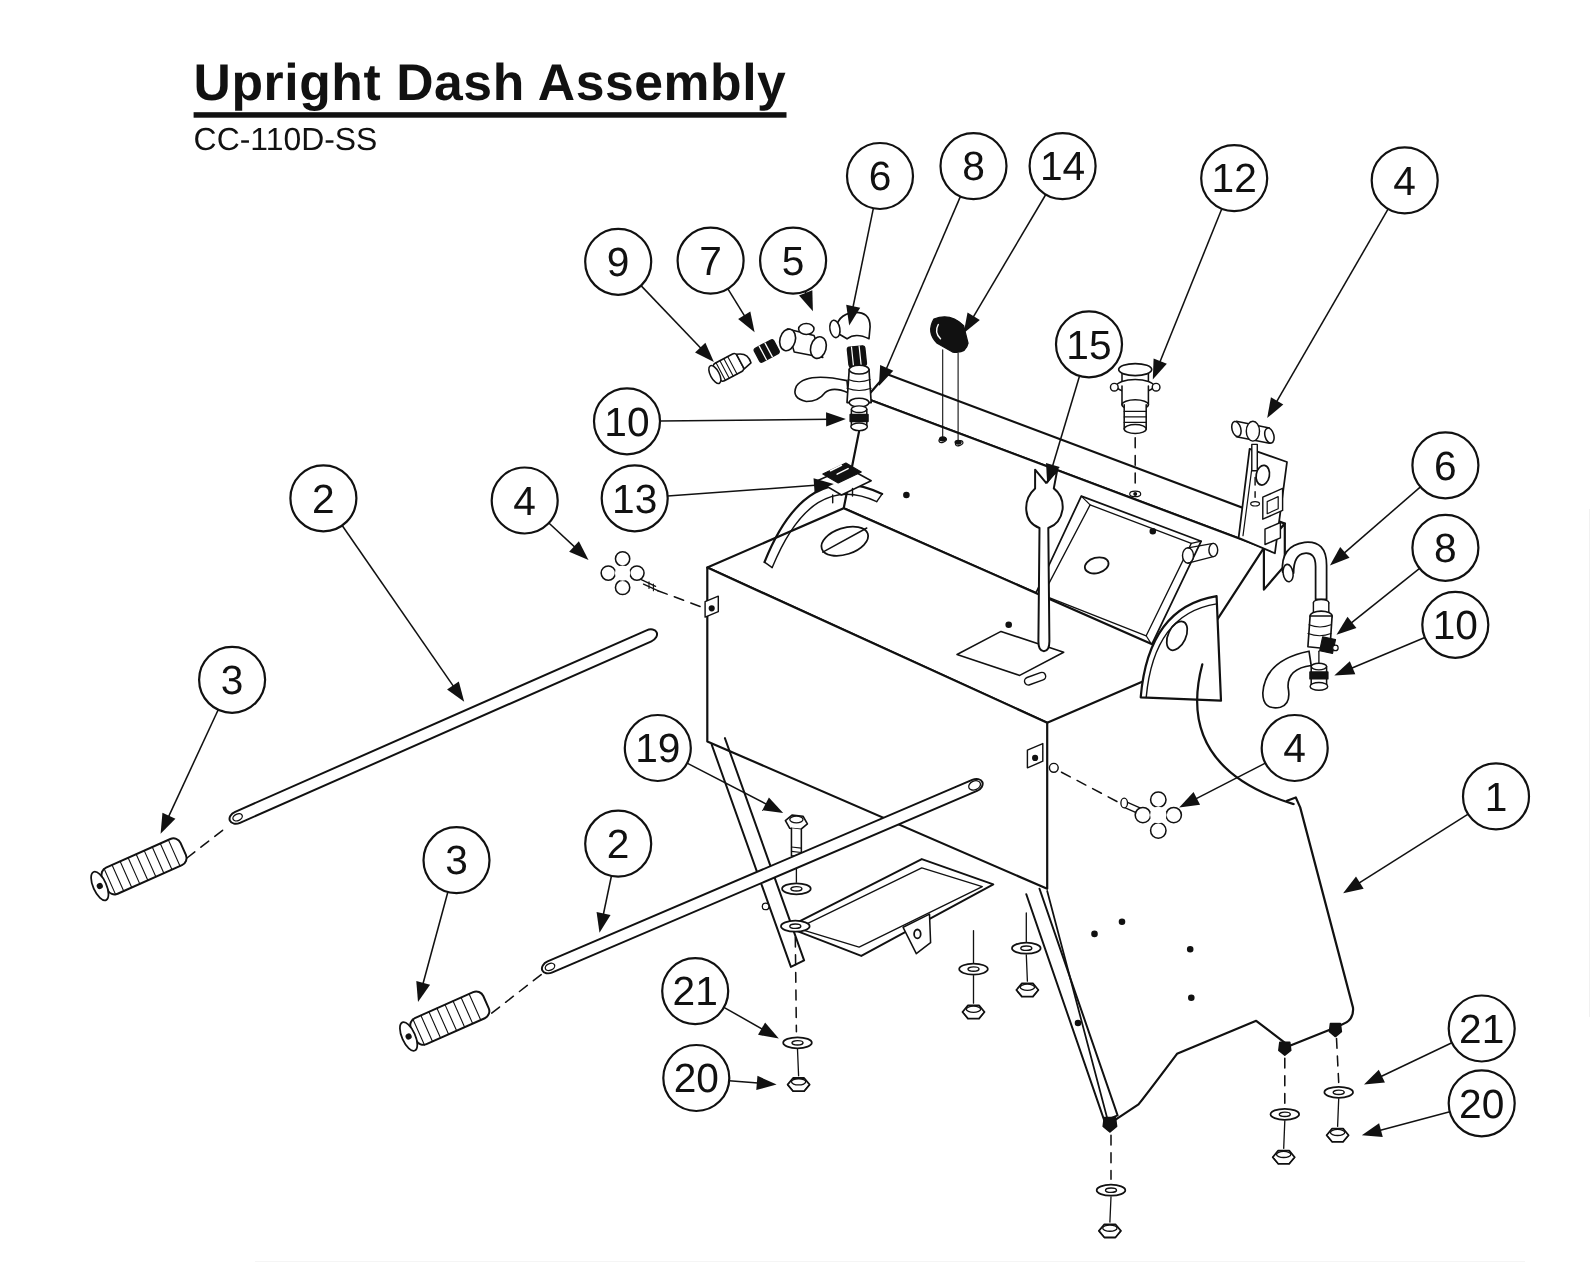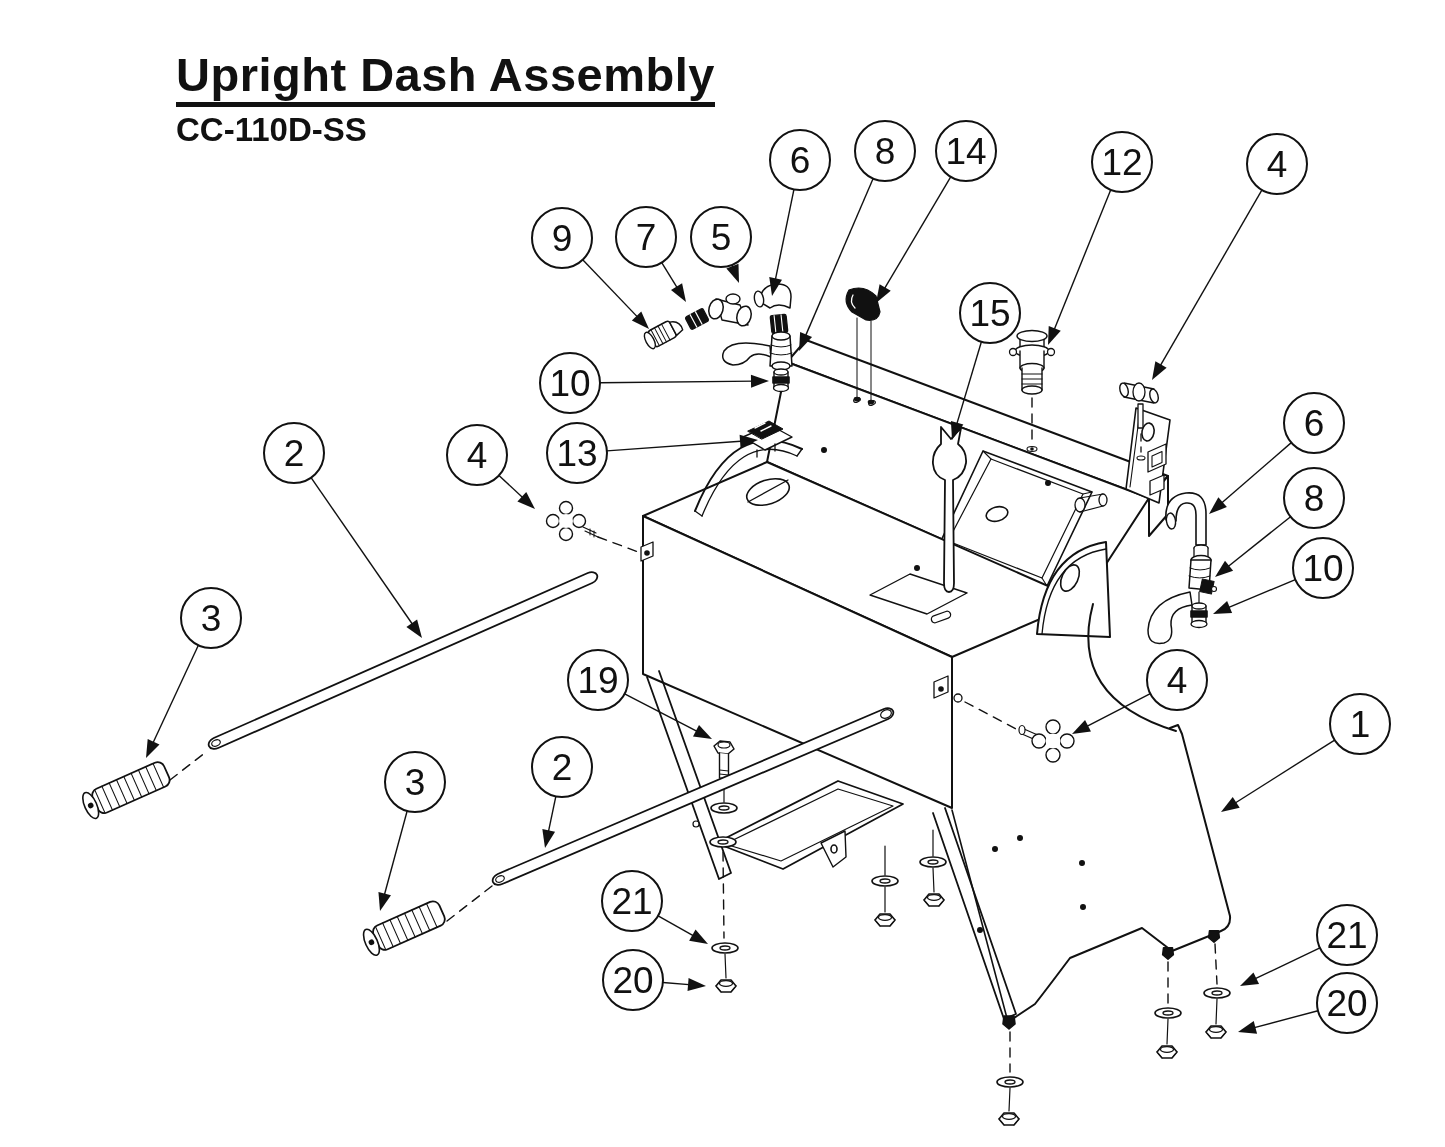--- a/index.html
+++ b/index.html
@@ -7,21 +7,21 @@
     position:relative;width:1445px;height:1147px;background:#ffffff;
     font-family:"Liberation Sans",sans-serif;color:#111;overflow:hidden;
     margin:0 auto;
   }
   .titleblock{position:absolute;left:130px;top:50px;margin-left:46px;}
   .titleblock h1{
     margin:0;font-size:47px;line-height:1.05;font-weight:bold;
     letter-spacing:.5px;border-bottom:5px solid #111;padding-bottom:3px;
     display:inline-block;font-family:"Liberation Sans",sans-serif;
   }
-  .titleblock .model{font-size:33px;margin-top:4px;font-weight:bold;}
+  .titleblock .model{font-size:29px;margin-top:4px;font-weight:normal;}
   svg text.balloon-num{
     font-family:"Liberation Sans",sans-serif;
     font-size:37px;fill:#111;
   }
   .art{stroke:#111;fill:none;stroke-width:1.6;stroke-linejoin:round;stroke-linecap:round;}
 </style>
 </head>
 <body>
 
 <div class="page">

